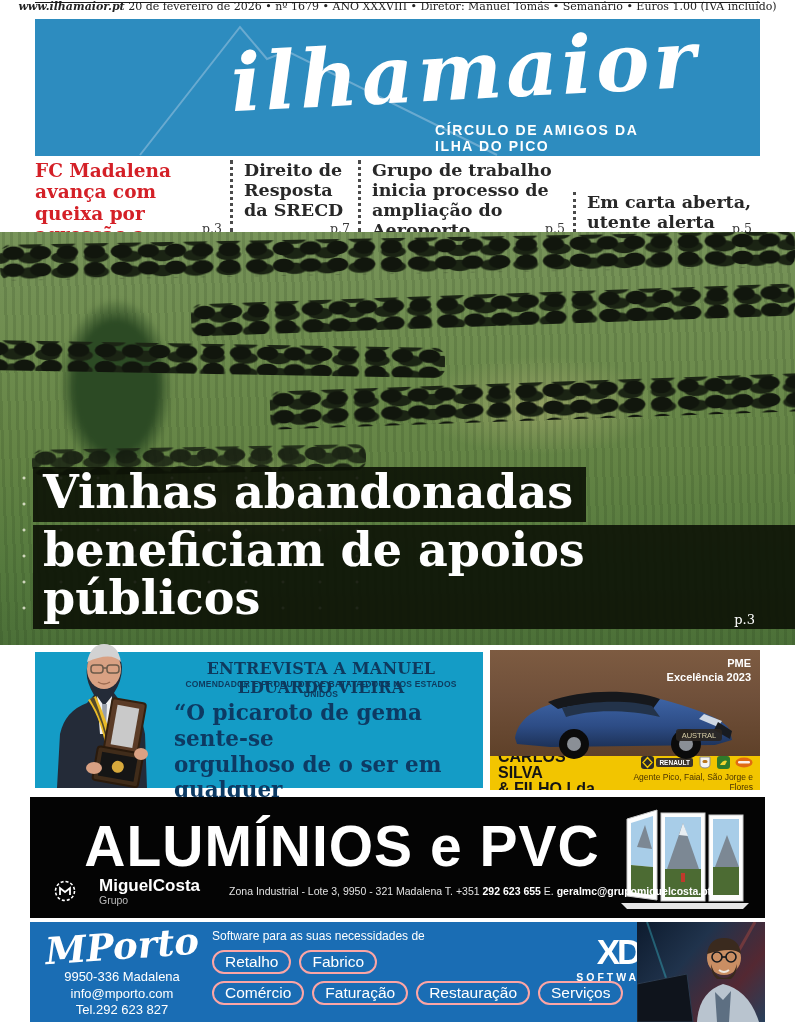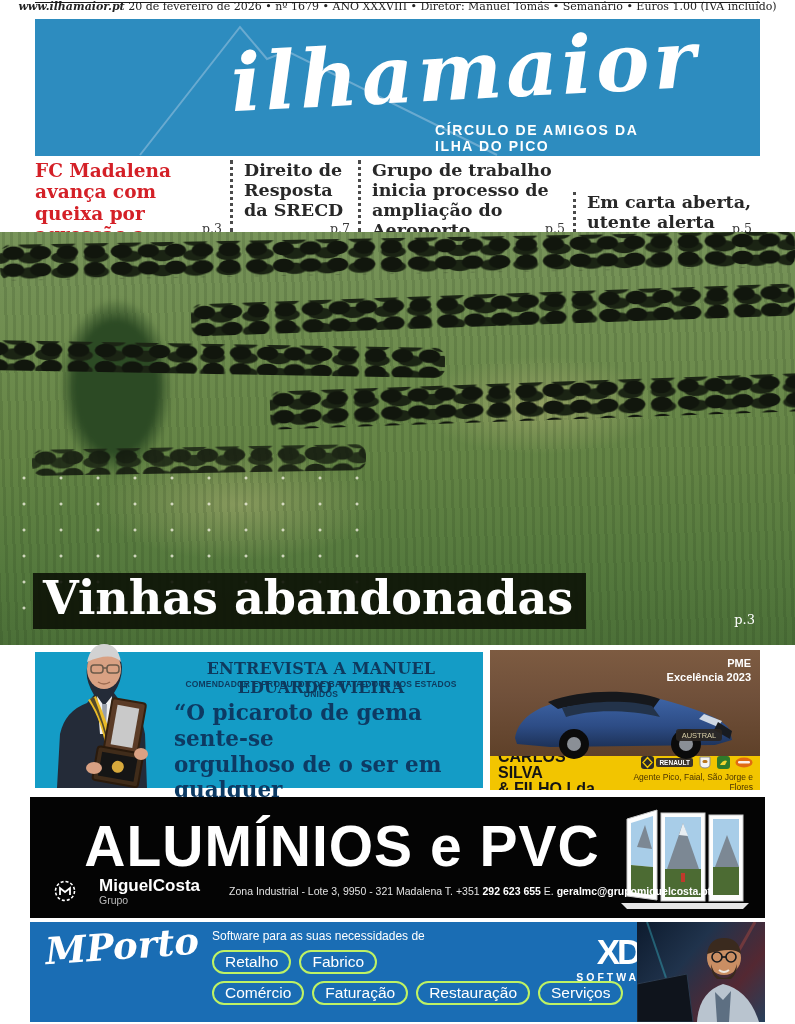--- a/index.html
+++ b/index.html
@@ -102,21 +102,21 @@
   
   .mporto{position:absolute;left:30px;top:922px;width:735px;height:100px;background:#1a6db4;
       color:#fff;font-family:"Liberation Sans",sans-serif;overflow:hidden;}
   .mp-left{position:absolute;left:8px;top:4px;width:168px;text-align:center;}
   .mp-logo{font-family:"DejaVu Serif",serif;font-style:italic;font-weight:bold;font-size:37px;
       transform:rotate(-4deg);line-height:1.1;}
   .mp-addr{font-size:13px;line-height:1.3;margin-top:2px;}
   .mp-mid{position:absolute;left:182px;top:7px;width:355px;}
   .mp-tag{font-size:12px;}
   .mp-row{display:flex;gap:8px;align-items:center;margin-top:7px;}
-  .pill{border:2px solid #bef264;border-radius:15px;padding:1px 11px;font-size:15.5px;white-space:nowrap;}
+  .pill{border:2px solid #fca5a5;border-radius:15px;padding:1px 11px;font-size:15.5px;white-space:nowrap;}
   .plain{font-size:15.5px;white-space:nowrap;}
   .xd{position:absolute;left:538px;top:12px;width:100px;text-align:center;}
   .xd-logo{font-weight:bold;font-size:35px;letter-spacing:-3px;line-height:1;}
   .xd-sub{font-weight:bold;font-size:10.5px;letter-spacing:3px;margin-top:2px;}
   .pc{position:absolute;right:0;top:0;width:128px;height:100px;
       background:linear-gradient(130deg,#0d1b2e 0%,#20334c 38%,#542832 72%,#27405c 100%);}
 </style>
 </head>
 <body>
 
@@ -158,20 +158,21 @@
     <div class="hero-tex"></div>
     <div class="tree"></div>
     <div class="wall w1"></div>
     <div class="wall w2"></div>
     <div class="wall w3"></div>
     <div class="wall w4"></div>
     <div class="wall w5"></div>
     <div class="flowers"></div>
     <div class="hero-head">
       <div class="hl">Vinhas abandonadas</div>
+      <div class="hl">beneficiam de apoios públicos</div>
     </div>
     <div class="hero-pref">p.3</div>
   </div>
 
   <div class="interview">
     <svg class="man" width="126" height="150" viewBox="0 0 126 150">
       <path d="M16 150 L19 96 Q24 73 46 65 L53 57 Q44 42 46 30 Q48 12 63 10 Q79 11 81 29 Q81 43 73 55 L79 63 Q100 71 104 96 L106 150 Z" fill="#242b38"></path>
       <path d="M56 58 L63 68 L71 58 L68 96 L59 96 Z" fill="#f1f1f1"></path>
       <path d="M61 66 L66 66 L65 95 L62 95 Z" fill="#9aa0ab"></path>
       <path d="M47 62 Q62 84 66 118 L76 114 Q66 84 55 58 Z" fill="#e8ba28"></path>
@@ -301,20 +302,25 @@
         <b>292 623 655</b>
         <span>E.</span>
         <b>geralmc@grupomiguelcosta.pt</b>
       </div>
     </div>
   </div>
 
   <div class="mporto">
     <div class="mp-left">
       <div class="mp-logo">MPorto</div>
+      <div class="mp-addr">
+        <div>9950-336 Madalena</div>
+        <div>info@mporto.com</div>
+        <div>Tel.292 623 827</div>
+      </div>
     </div>
     <div class="mp-mid">
       <div class="mp-tag">Software para as suas necessidades de</div>
       <div class="mp-row">
         <span class="pill">Retalho</span>
         <span class="pill">Fabrico</span>
       </div>
       <div class="mp-row">
         <span class="pill">Comércio</span>
         <span class="pill">Faturação</span>

